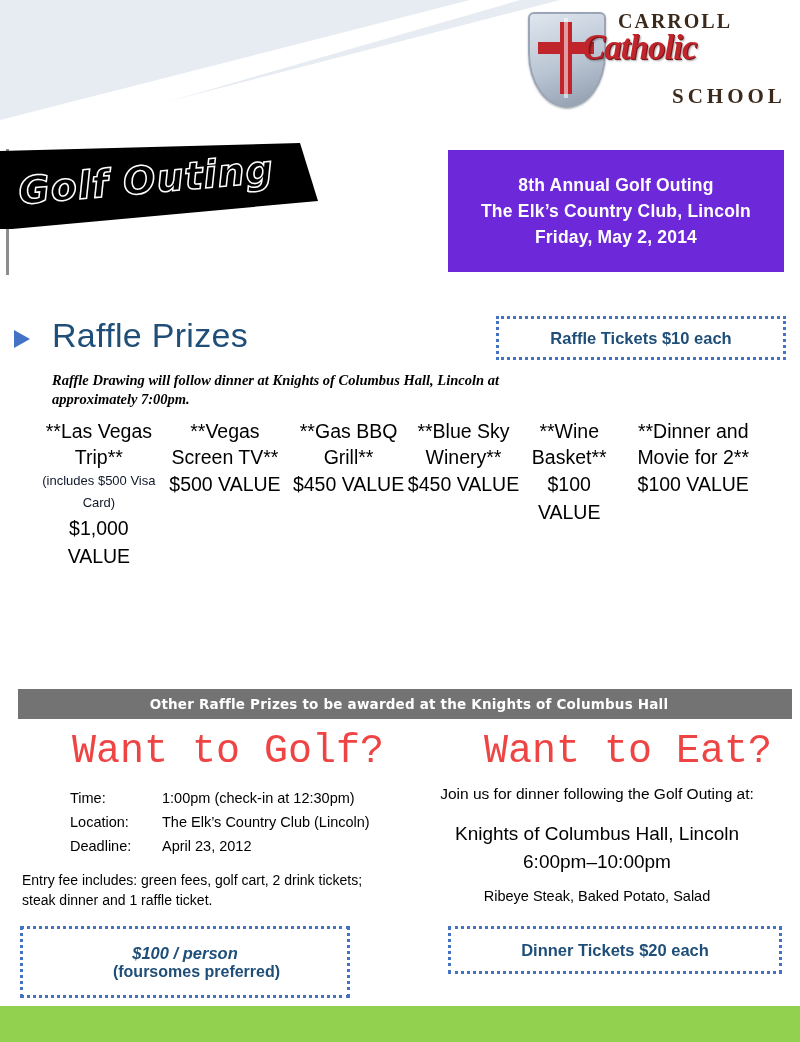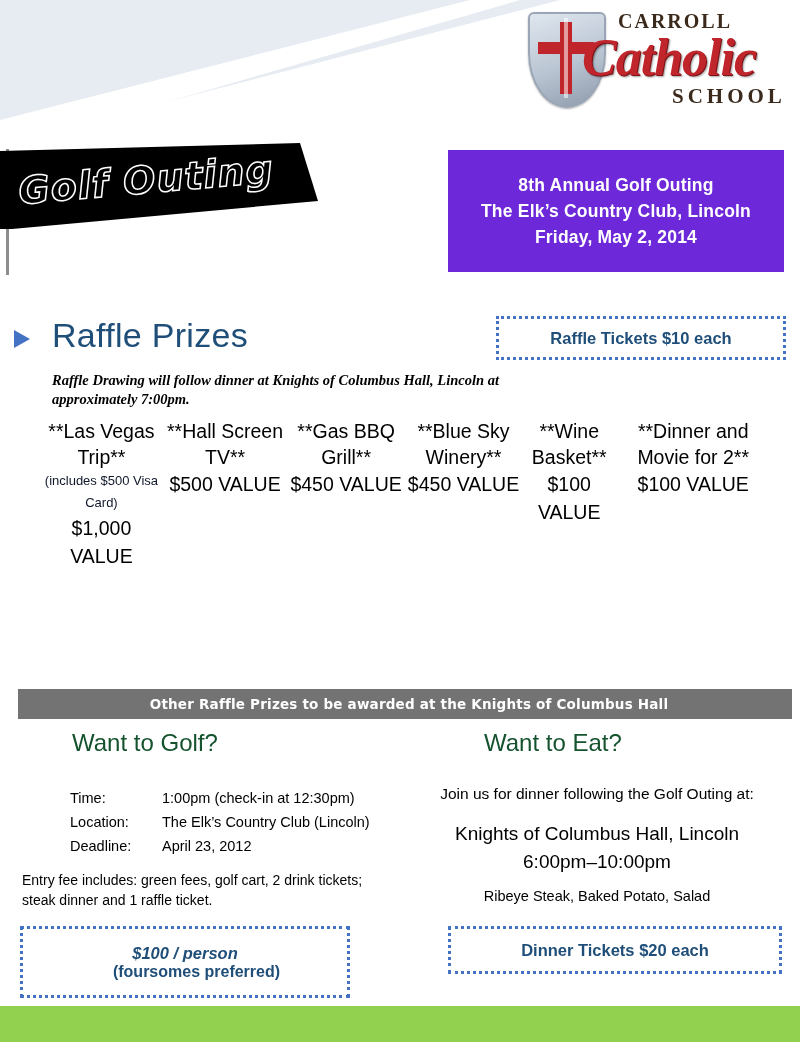--- a/index.html
+++ b/index.html
@@ -80,21 +80,21 @@
     font-size: 20px;
     letter-spacing: 2px;
     color: #3b2a1c;
   }
   .logo .word-catholic {
     position: absolute;
     left: 60px; top: 22px;
     font-family: "Liberation Serif", serif;
     font-weight: bold;
     font-style: italic;
-    font-size: 52px;
+    font-size: 35px;
     letter-spacing: -1px;
     color: #c0252c;
     text-shadow: 1px 1px 0 #7c1418, 2px 2px 2px rgba(0,0,0,.35);
   }
   .logo .word-school {
     position: absolute;
     left: 150px; top: 78px;
     font-family: "Liberation Serif", serif;
     font-weight: bold;
     font-size: 21px;
@@ -263,22 +263,23 @@
     font-family: "DejaVu Sans", sans-serif;
     font-weight: bold;
     font-size: 13.5px;
     letter-spacing: .2px;
     padding-left: 8px;
   }
 
   
   .sec-heading {
     position: absolute;
-    font-size: 24px;
-    color: #14532d;
+    font-size: 40px;
+    color: #ef4444;
+    font-family: Liberation Mono, monospace;
   }
   .golf-heading { left: 72px; top: 729px; }
   .eat-heading  { left: 484px; top: 729px; }
 
   
   .golf-details {
     position: absolute;
     left: 22px; top: 787px;
     width: 370px;
     font-size: 14.5px;
@@ -393,21 +394,21 @@
 <div class="raffle-sub">Raffle Drawing will follow dinner at Knights of Columbus Hall, Lincoln at approximately 7:00pm.</div>
 
 <div class="prizes">
   <div class="prize-col left">
     <div class="prize">
       <div class="name">**Las Vegas Trip**</div>
       <div class="note">(includes $500 Visa Card)</div>
       <div class="value">$1,000 VALUE</div>
     </div>
     <div class="prize">
-      <div class="name">**Hall Screen TV**</div>
+      <div class="name">**Vegas Screen TV**</div>
       <div class="value">$500 VALUE</div>
     </div>
     <div class="prize">
       <div class="name">**Gas BBQ Grill**</div>
       <div class="value">$450 VALUE</div>
     </div>
   </div>
   <div class="prize-col right">
     <div class="prize">
       <div class="name">**Blue Sky Winery**</div>

